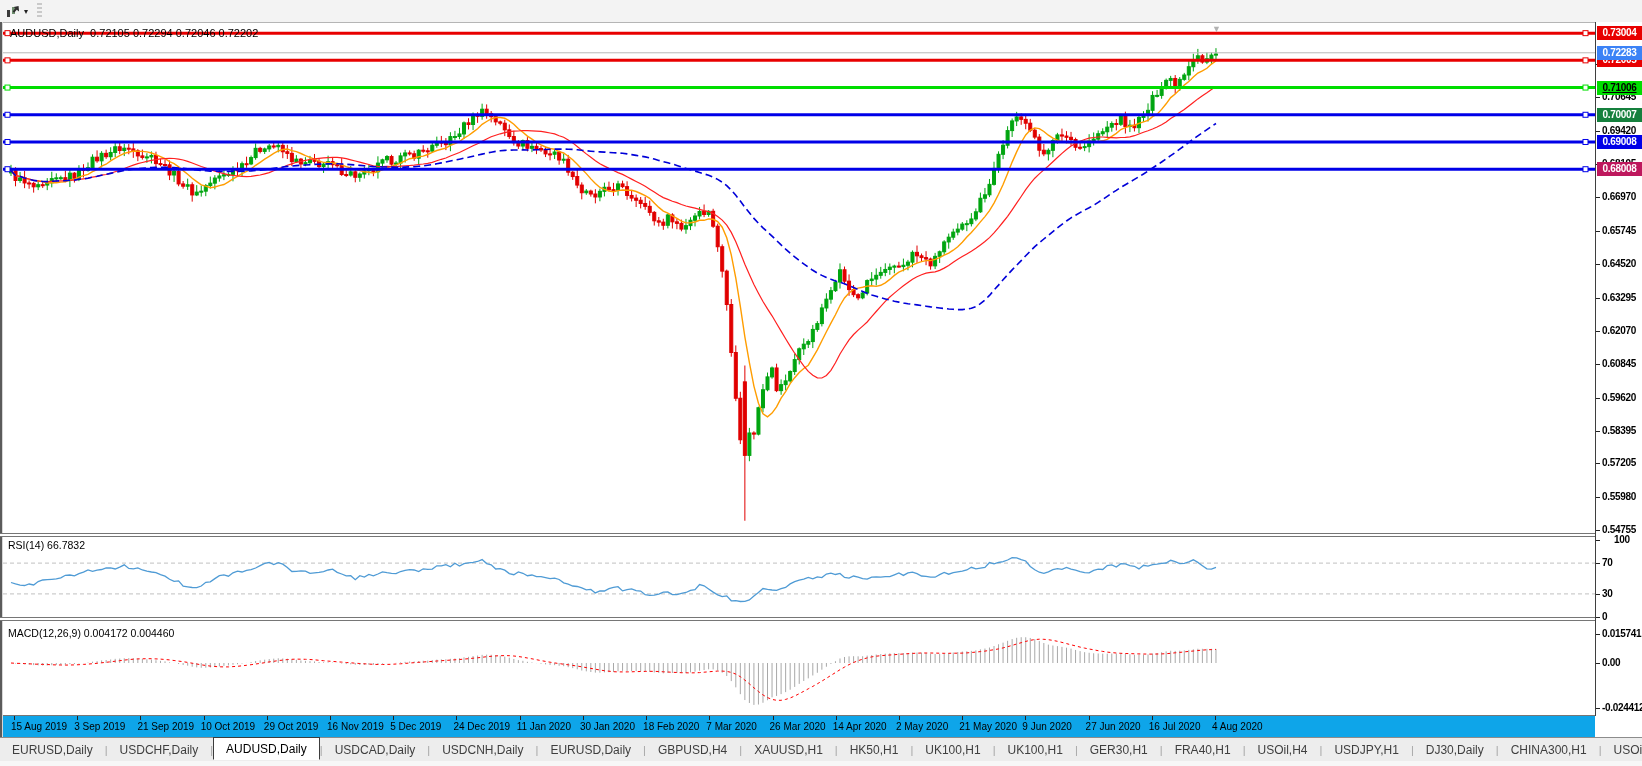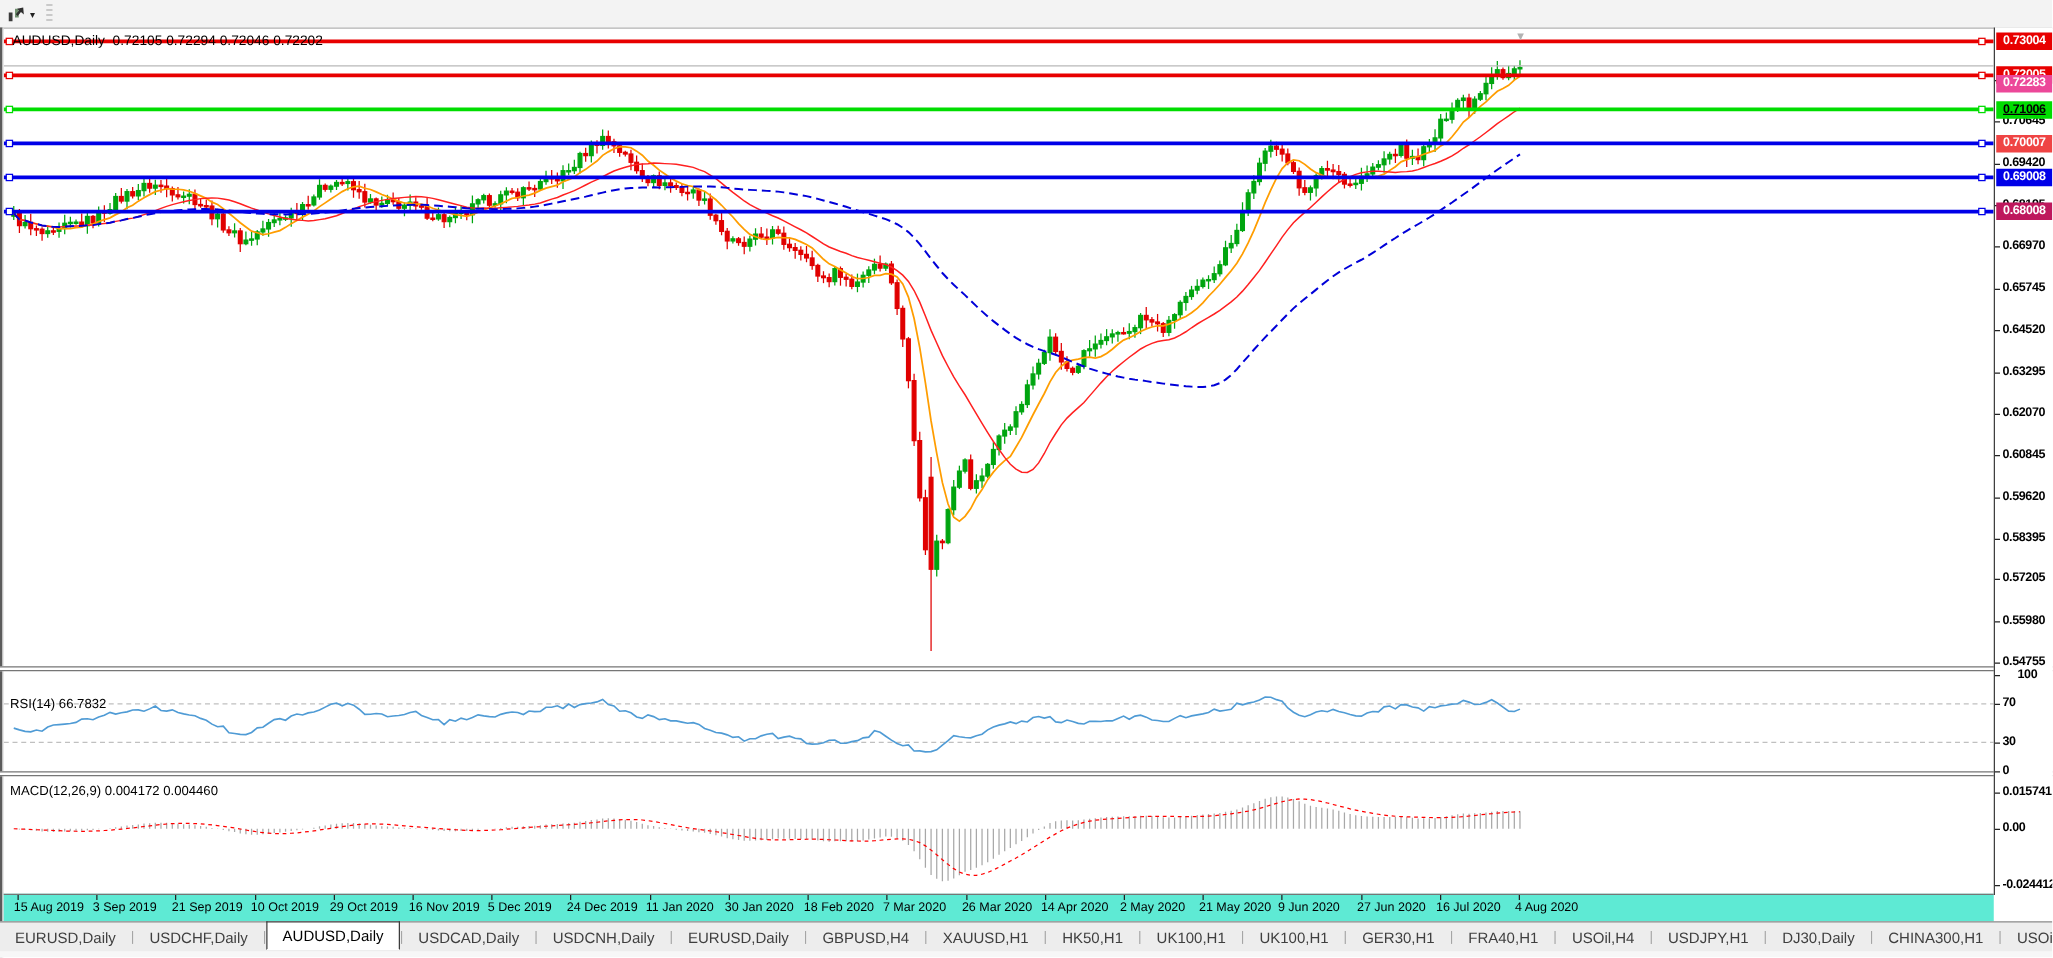--- a/index.html
+++ b/index.html
@@ -21,21 +21,21 @@
   .ind-label{position:absolute;left:8px;font-size:10.5px;color:#000;}
   .splitter{position:absolute;left:0;width:1642px;height:2px;background:#fff;border-top:1px solid #767676;border-bottom:1px solid #767676;}
   .shift-marker{position:absolute;font-size:9px;color:#b2b2b2;}
   
   .axis-col{position:absolute;left:1595px;top:22px;width:47px;height:694px;background:#fff;border-left:1px solid #3f3f3f;}
   .axis-tick{position:absolute;left:0;width:4px;height:1px;background:#222;}
   .axis-label{position:absolute;left:6px;font-size:10px;font-weight:bold;color:#000;letter-spacing:-0.3px;white-space:nowrap;}
   .badge{position:absolute;left:1px;width:45px;height:14px;line-height:14px;text-align:center;
          font-size:10px;font-weight:bold;letter-spacing:-0.3px;}
   
-  .date-row{position:absolute;left:3px;top:715px;width:1592px;height:22px;background:#5eead4;border-top:1px solid #767676;}
+  .date-row{position:absolute;left:3px;top:715px;width:1592px;height:22px;background:#0ea5e9;border-top:1px solid #767676;}
   .date-tick{position:absolute;top:0;width:1px;height:4px;background:#222;}
   .date-label{position:absolute;top:5px;font-size:10px;color:#000;white-space:nowrap;}
   
   .tabbar{position:absolute;left:0;top:737px;width:1642px;height:24px;background:#ededed;
           border-top:1px solid #8c8c8c;display:flex;align-items:center;}
   .tabfill{position:absolute;left:0;top:761px;width:1642px;height:5px;background:#f7f7f7;}
   .tab{font-size:12px;color:#3f3f3f;padding:3px 12px;white-space:nowrap;}
   .tab.active{background:#fff;color:#000;border:1px solid #3c3c3c;border-bottom:1px solid #fff;
               margin-top:-3px;padding:4px 12px 3px 12px;position:relative;z-index:2;}
   .tabsep{color:#a5a5a5;font-size:11px;}
@@ -888,21 +888,21 @@
       <line x1="1190.3300000000002" y1="42" x2="1190.3300000000002" y2="28.306299359543992" stroke="#a8a8a8" stroke-width="1"></line>
       <line x1="1194.8600000000001" y1="42" x2="1194.8600000000001" y2="27.74929386261521" stroke="#a8a8a8" stroke-width="1"></line>
       <line x1="1199.39" y1="42" x2="1199.39" y2="27.81358793118373" stroke="#a8a8a8" stroke-width="1"></line>
       <line x1="1203.92" y1="42" x2="1203.92" y2="27.850923541563414" stroke="#a8a8a8" stroke-width="1"></line>
       <line x1="1208.45" y1="42" x2="1208.45" y2="27.84091879495959" stroke="#a8a8a8" stroke-width="1"></line>
       <line x1="1212.98" y1="42" x2="1212.98" y2="27.9361814151626" stroke="#a8a8a8" stroke-width="1"></line>
       <polyline points="8,42.0 12.530000000000001,42.3 17.060000000000002,42.4 21.59,42.6 26.12,42.8 30.650000000000002,43.1 35.18,43.2 39.71,43.4 44.24,43.5 48.77,43.8 53.300000000000004,43.9 57.830000000000005,44.0 62.36,44.1 66.89,44.0 71.42,43.9 75.95,43.7 80.48,43.4 85.01,43.1 89.54,42.7 94.07000000000001,42.3 98.60000000000001,41.8 103.13000000000001,41.3 107.66000000000001,40.8 112.19000000000001,40.2 116.72,39.7 121.25,39.1 125.78,38.6 130.31,38.2 134.84,37.9 139.37,37.8 143.9,37.7 148.43,37.7 152.96,37.9 157.49,38.1 162.02,38.5 166.55,38.9 171.08,39.5 175.61,40.1 180.14000000000001,40.7 184.67000000000002,41.4 189.20000000000002,42.2 193.73000000000002,43.0 198.26000000000002,43.8 202.79000000000002,44.5 207.32000000000002,45.1 211.85000000000002,45.5 216.38000000000002,45.8 220.91000000000003,45.9 225.44,45.9 229.97,45.6 234.5,45.3 239.03,44.8 243.56,44.3 248.09,43.7 252.62,43.0 257.15,42.4 261.68,41.7 266.21000000000004,40.9 270.74,40.3 275.27000000000004,39.6 279.8,39.1 284.33000000000004,38.6 288.86,38.3 293.39000000000004,38.1 297.92,38.2 302.45,38.3 306.98,38.5 311.51,38.8 316.04,39.3 320.57,39.7 325.1,40.1 329.63,40.4 334.16,40.8 338.69,41.1 343.22,41.5 347.75,41.8 352.28000000000003,42.2 356.81,42.5 361.34000000000003,42.8 365.87,43.1 370.40000000000003,43.3 374.93,43.5 379.46000000000004,43.5 383.99,43.4 388.52000000000004,43.3 393.05,43.0 397.58000000000004,42.8 402.11,42.4 406.64000000000004,42.0 411.17,41.7 415.70000000000005,41.3 420.23,41.0 424.76000000000005,40.7 429.29,40.4 433.82000000000005,40.0 438.35,39.7 442.88,39.4 447.41,39.1 451.94,38.8 456.47,38.5 461,38.1 465.53000000000003,37.7 470.06,37.2 474.59000000000003,36.8 479.12,36.3 483.65000000000003,35.7 488.18,35.3 492.71000000000004,34.9 497.24,34.7 501.77000000000004,34.6 506.3,34.7 510.83000000000004,35.0 515.36,35.5 519.8900000000001,36.2 524.4200000000001,37.0 528.95,37.8 533.48,38.7 538.01,39.6 542.5400000000001,40.4 547.07,41.2 551.6,41.9 556.13,42.6 560.6600000000001,43.2 565.19,43.8 569.72,44.4 574.25,45.1 578.7800000000001,45.8 583.3100000000001,46.6 587.84,47.4 592.37,48.2 596.9,49.0 601.4300000000001,49.7 605.96,50.2 610.49,50.7 615.02,50.9 619.5500000000001,50.9 624.08,50.9 628.61,50.8 633.14,50.6 637.6700000000001,50.5 642.2,50.4 646.73,50.3 651.26,50.4 655.7900000000001,50.5 660.32,50.8 664.85,51.0 669.38,51.3 673.9100000000001,51.5 678.44,51.7 682.97,51.8 687.5,51.9 692.0300000000001,51.8 696.5600000000001,51.6 701.09,51.2 705.62,50.8 710.1500000000001,50.4 714.6800000000001,50.1 719.21,50.1 723.74,50.4 728.2700000000001,51.4 732.8000000000001,53.1 737.33,55.7 741.86,59.1 746.39,62.8 750.9200000000001,66.8 755.45,70.5 759.98,73.9 764.51,76.6 769.0400000000001,78.4 773.57,79.3 778.1,79.3 782.63,78.4 787.1600000000001,77.0 791.69,75.0 796.22,72.7 800.75,70.3 805.2800000000001,67.8 809.8100000000001,65.4 814.34,62.8 818.87,60.1 823.4000000000001,57.3 827.9300000000001,54.4 832.46,51.6 836.99,48.7 841.5200000000001,46.1 846.0500000000001,43.6 850.58,41.5 855.11,39.7 859.6400000000001,38.2 864.1700000000001,36.9 868.7,35.9 873.23,35.2 877.76,34.7 882.2900000000001,34.3 886.82,34.0 891.35,33.7 895.88,33.3 900.4100000000001,33.0 904.94,32.7 909.47,32.4 914,32.2 918.5300000000001,32.0 923.0600000000001,32.0 927.59,32.0 932.12,32.1 936.6500000000001,32.2 941.1800000000001,32.3 945.71,32.3 950.24,32.2 954.7700000000001,32.2 959.3000000000001,32.1 963.83,31.9 968.36,31.5 972.8900000000001,31.1 977.4200000000001,30.6 981.95,30.1 986.48,29.4 991.0100000000001,28.7 995.5400000000001,27.9 1000.07,26.9 1004.6,25.7 1009.1300000000001,24.4 1013.6600000000001,23.0 1018.19,21.7 1022.72,20.4 1027.25,19.3 1031.7800000000002,18.6 1036.31,18.2 1040.8400000000001,18.3 1045.3700000000001,18.7 1049.9,19.4 1054.43,20.3 1058.96,21.4 1063.49,22.6 1068.02,23.8 1072.55,24.9 1077.0800000000002,26.1 1081.6100000000001,27.1 1086.14,28.0 1090.67,28.8 1095.2,29.7 1099.73,30.4 1104.26,31.1 1108.79,31.6 1113.3200000000002,32.0 1117.8500000000001,32.3 1122.38,32.5 1126.91,32.6 1131.44,32.8 1135.97,32.9 1140.5,33.0 1145.03,33.1 1149.5600000000002,33.1 1154.0900000000001,33.0 1158.6200000000001,32.9 1163.15,32.7 1167.68,32.3 1172.21,31.8 1176.74,31.4 1181.27,30.9 1185.8,30.4 1190.3300000000002,30.0 1194.8600000000001,29.5 1199.39,29.1 1203.92,28.8 1208.45,28.6 1212.98,28.4" fill="none" stroke="#ff0000" stroke-width="1" stroke-dasharray="3,3"></polyline>
     </svg>
 
   <div class="chart-title"><span>AUDUSD,Daily</span>  <span>0.72105 0.72294 0.72046 0.72202</span></div>
-  <div class="ind-label" style="top:557px">RSI(14) 66.7832</div>
+  <div class="ind-label" style="top:539px">RSI(14) 66.7832</div>
   <div class="ind-label" style="top:627px">MACD(12,26,9) 0.004172 0.004460</div>
 
   <div class="shift-marker" style="left:1212px;top:24px">▼</div>
 
   <div class="splitter" style="top:533px"></div>
   <div class="splitter" style="top:617px"></div>
 
   <div class="axis-col" id="axis-col">
       <div class="axis-tick" style="top: 42.0337px;"></div>
       <div class="axis-label" style="top: 36.0337px;">0.71870</div>
@@ -944,24 +944,24 @@
       <div class="axis-label" style="top: 589px;">0</div>
       <div class="axis-tick" style="top: 611.989px;"></div>
       <div class="axis-label" style="top: 605.989px;">0.015741</div>
       <div class="axis-tick" style="top: 641px;"></div>
       <div class="axis-label" style="top: 635px;">0.00</div>
       <div class="axis-tick" style="top: 685.991px;"></div>
       <div class="axis-label" style="top: 679.991px;">-0.024412</div>
       <div class="badge" style="top: 4.15056px; background: rgb(232, 0, 0); color: rgb(255, 255, 255);">0.73004</div>
       <div class="badge" style="top: 31.3571px; background: rgb(232, 0, 0); color: rgb(255, 255, 255);">0.72005</div>
       <div class="badge" style="top: 58.5637px; background: rgb(0, 221, 0); color: rgb(0, 0, 0); text-decoration: underline;">0.71006</div>
-      <div class="badge" style="top: 85.7703px; background: #ef4444; color: rgb(255, 255, 255);">0.70007</div>
+      <div class="badge" style="top: 85.7703px; background: #15803d; color: rgb(255, 255, 255);">0.70007</div>
       <div class="badge" style="top: 112.977px; background: rgb(0, 0, 232); color: rgb(255, 255, 255);">0.69008</div>
       <div class="badge" style="top: 140.211px; background: #be185d; color: rgb(255, 255, 255);">0.68008</div>
-      <div class="badge" style="top: 38px; background: #ec4899; color: rgb(255, 255, 255);">0.72283</div>
+      <div class="badge" style="top: 24px; background: #3b82f6; color: rgb(255, 255, 255);">0.72283</div>
     </div>
   <div class="date-row" id="date-row">
       <div class="date-tick" style="left: 11px;"></div>
       <div class="date-label" style="left: 8px;">15 Aug 2019</div>
       <div class="date-tick" style="left: 74.2105px;"></div>
       <div class="date-label" style="left: 71.2105px;">3 Sep 2019</div>
       <div class="date-tick" style="left: 137.421px;"></div>
       <div class="date-label" style="left: 134.421px;">21 Sep 2019</div>
       <div class="date-tick" style="left: 200.632px;"></div>
       <div class="date-label" style="left: 197.632px;">10 Oct 2019</div>

